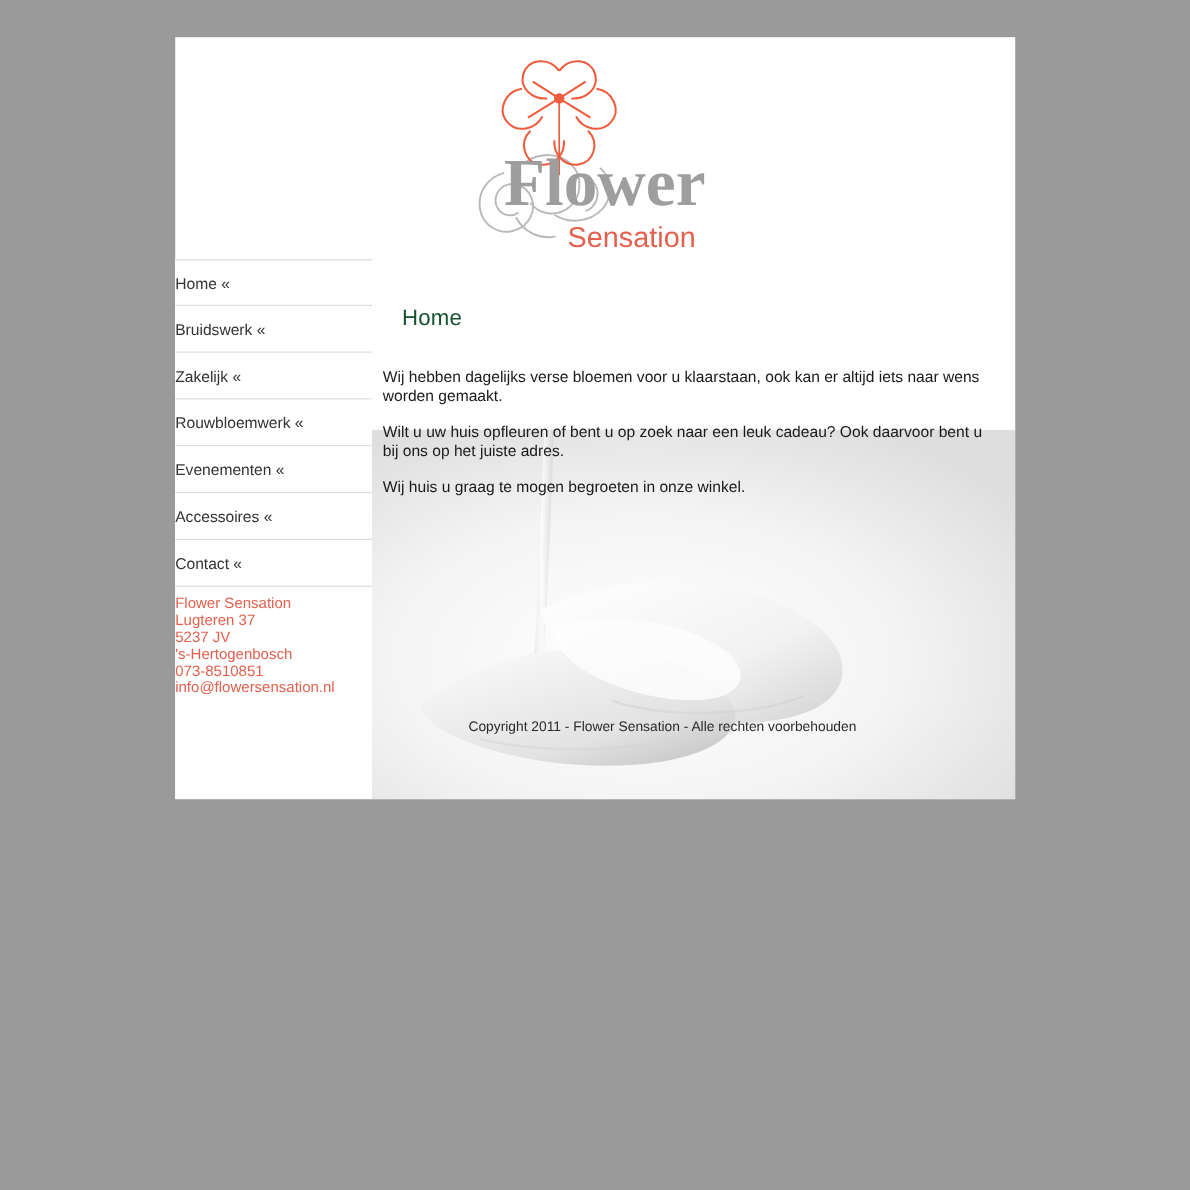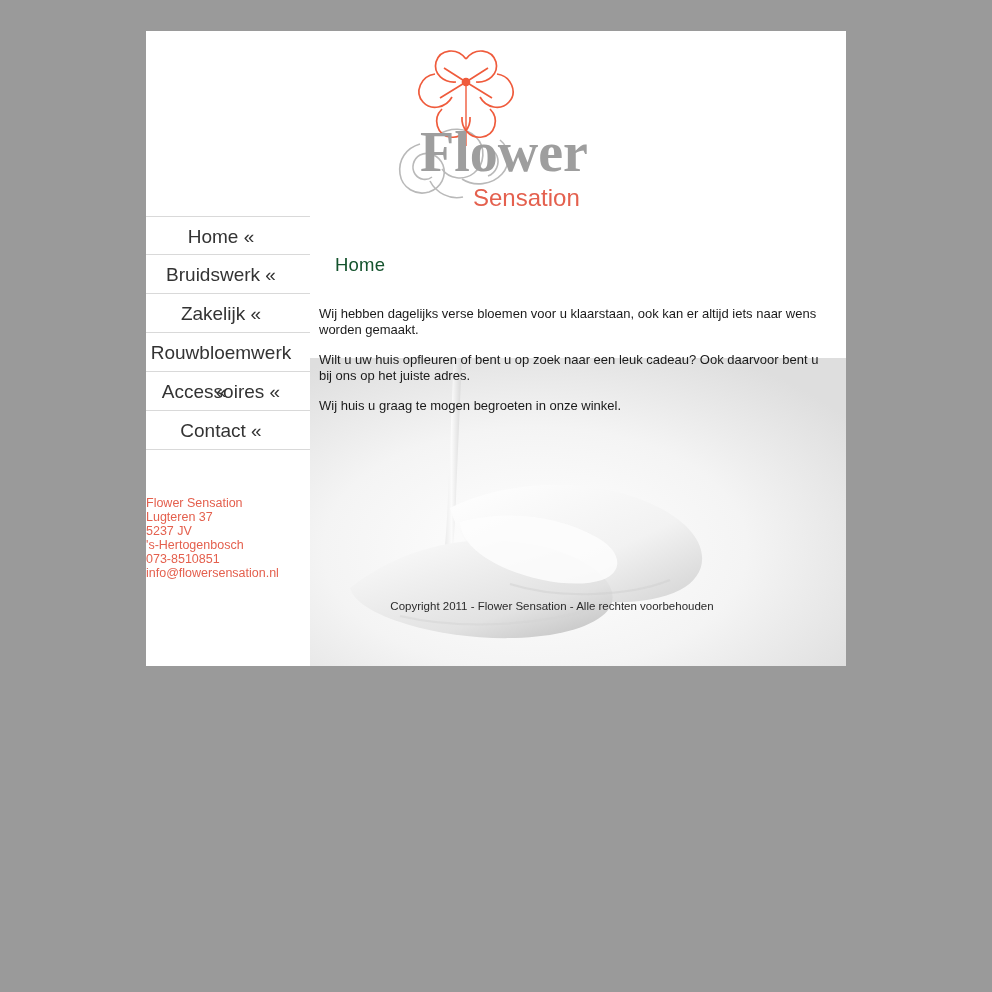--- a/index.html
+++ b/index.html
@@ -64,22 +64,22 @@
     top: 0px;
     width: 164px;
     background: #ffffff;
     z-index: 3;
   }
   .nav-item {
     display: block;
     height: 39px;
     line-height: 39px;
     padding-right: 14px;
-    text-align: center;
-    font-size: 19px;
+    text-align: left;
+    font-size: 13px;
     color: #333333;
     border-bottom: 1px solid #d9d9d9;
     text-decoration: none;
     cursor: pointer;
     background: #ffffff;
     box-sizing: border-box;
   }
   .nav-item:first-child {
     border-top: 1px solid #d9d9d9;
   }
@@ -216,20 +216,21 @@
 
         <rect x="0" y="0" width="536" height="308" fill="none"></rect>
       </svg>
     </div>
 
     <nav class="nav">
       <a class="nav-item" href="#">Home «</a>
       <a class="nav-item" href="#">Bruidswerk «</a>
       <a class="nav-item" href="#">Zakelijk «</a>
       <a class="nav-item" href="#">Rouwbloemwerk «</a>
+      <a class="nav-item" href="#">Evenementen «</a>
       <a class="nav-item" href="#">Accessoires «</a>
       <a class="nav-item" href="#">Contact «</a>
     </nav>
 
     <div class="address">
       <span class="line">Flower Sensation</span>
       <span class="line">Lugteren 37</span>
       <span class="line">5237 JV</span>
       <span class="line">'s-Hertogenbosch</span>
       <span class="line">073-8510851</span>

